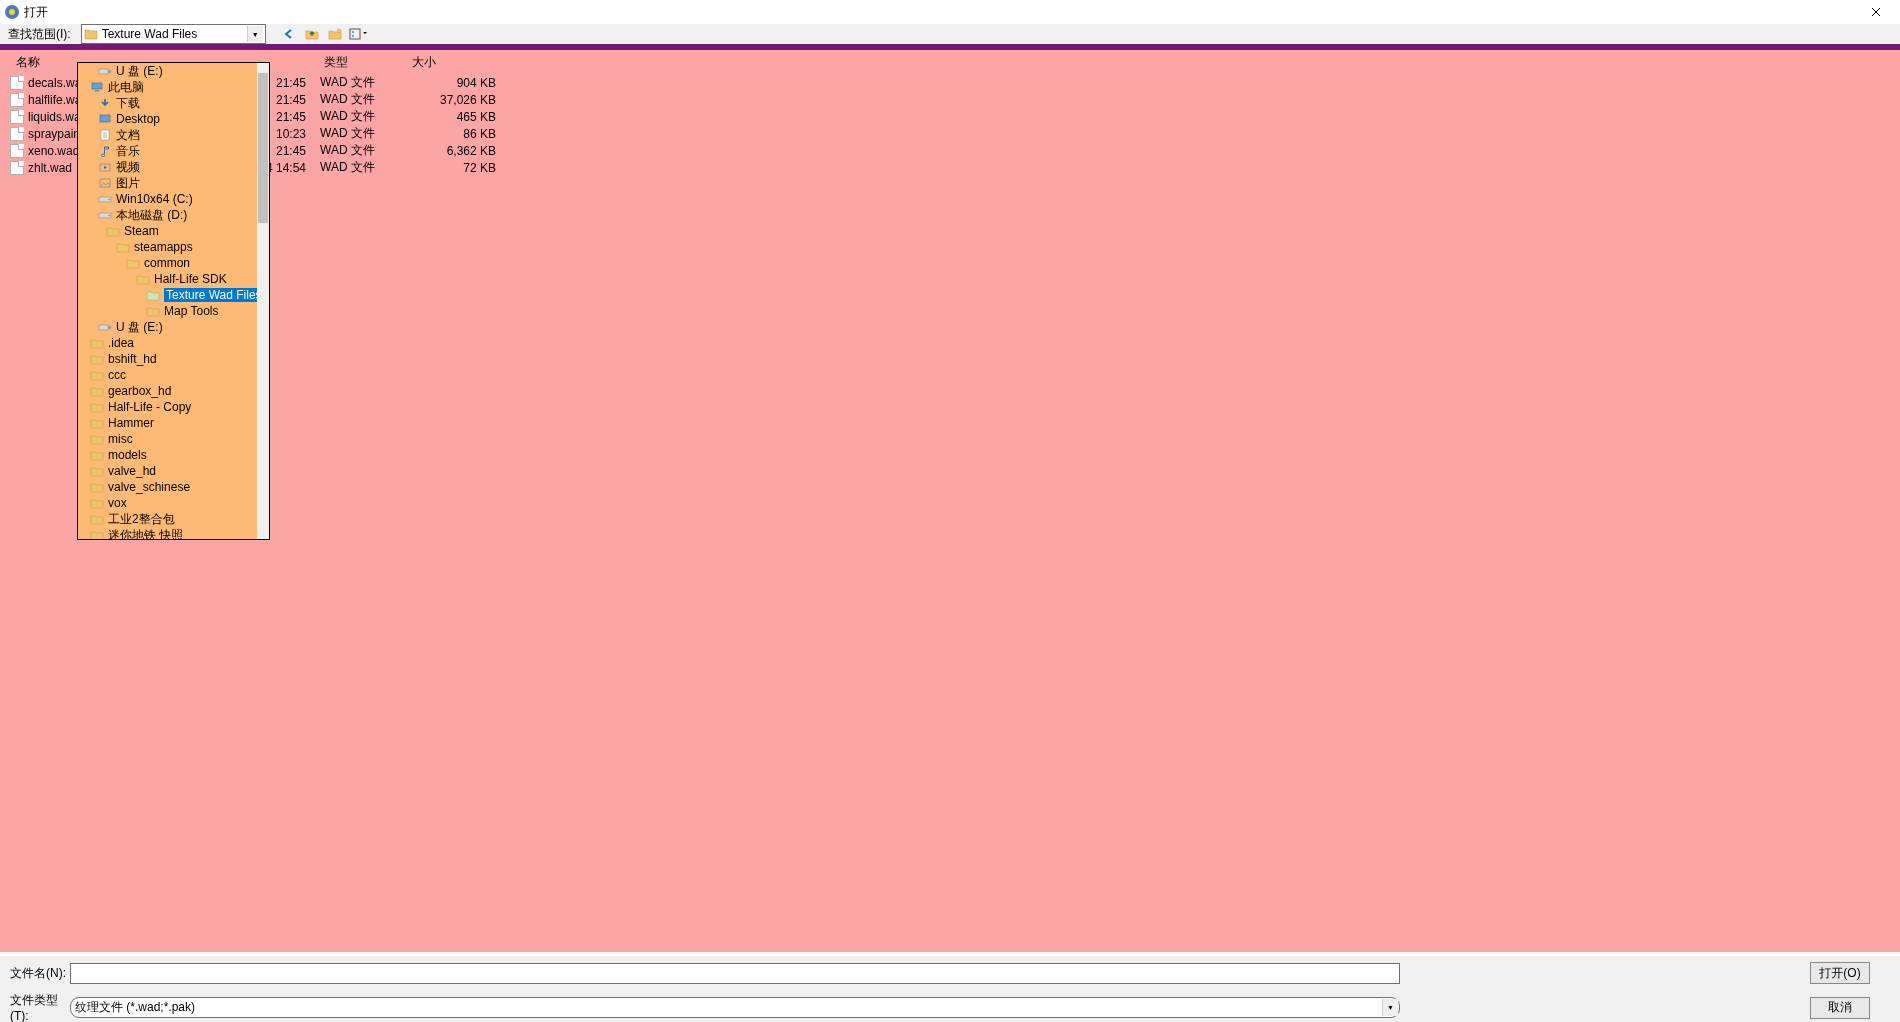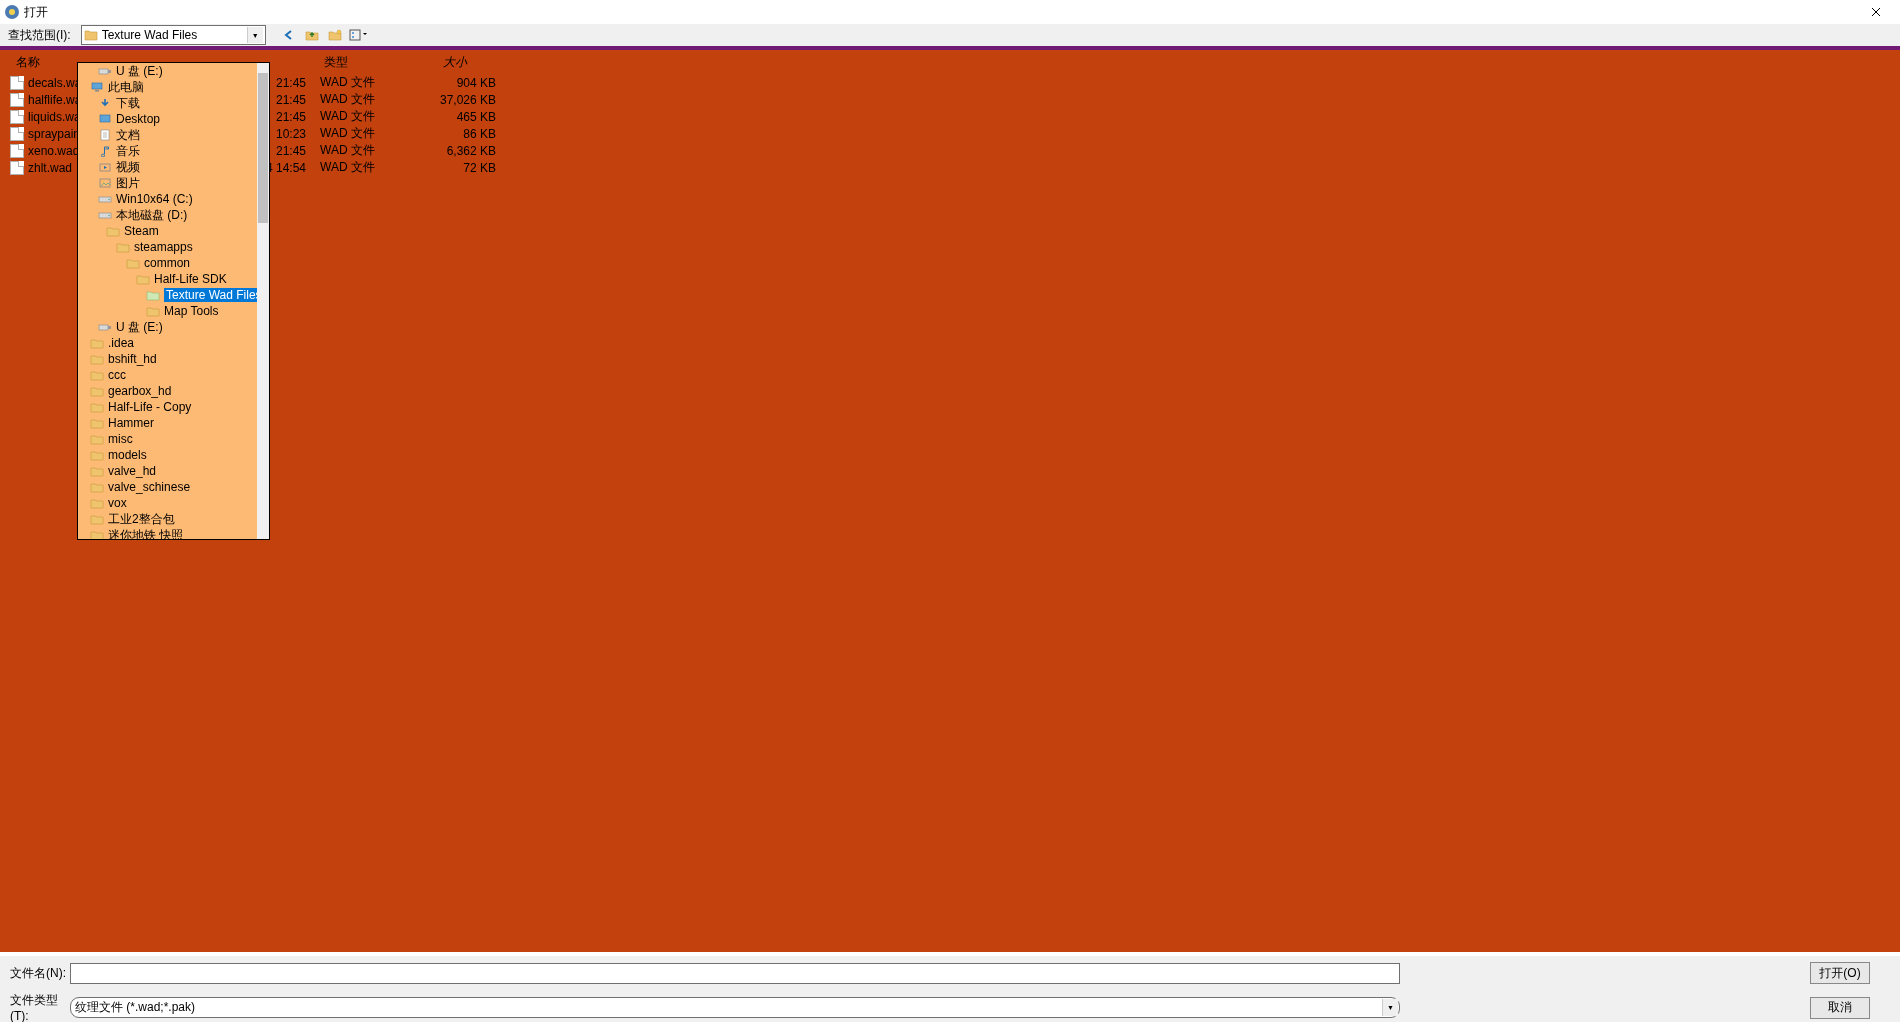--- a/index.html
+++ b/index.html
@@ -5,37 +5,37 @@
 * { box-sizing: border-box; margin: 0; padding: 0; font-family: "Microsoft YaHei", "Segoe UI", sans-serif; font-size: 12px; }
 body { background: #fff; width: 1900px; height: 1022px; overflow: hidden; position: relative; }
 
 
 .titlebar { height: 24px; display: flex; align-items: center; padding: 0 4px; background: #fff; }
 .titlebar .appicon { width: 16px; height: 16px; margin-right: 4px; }
 .titlebar .title { flex: 1; color: #000; }
 .titlebar .close { width: 40px; height: 24px; display: flex; align-items: center; justify-content: center; cursor: pointer; font-size: 14px; }
 
 
-.toolbar { height: 26px; background: #f0f0f0; display: flex; align-items: center; padding-left: 8px; gap: 6px; border-bottom: 4px solid #701a75; }
+.toolbar { height: 26px; background: #f0f0f0; display: flex; align-items: center; padding-left: 8px; gap: 6px; border-bottom: 6px solid #701a75; }
 .toolbar .lbl { color: #000; margin-right: 4px; }
 .lookin { width: 185px; height: 20px; border: 1px solid #707070; background: #fff; display: flex; align-items: center; padding: 0 2px; position: relative; }
 .lookin .fld { width: 14px; height: 12px; margin-right: 4px; }
 .lookin .txt { flex: 1; }
 .lookin .arrow { width: 16px; height: 16px; display: flex; align-items: center; justify-content: center; font-size: 7px; color: #000; border-left: 1px solid #ccc; background:#efefef;}
 .tbbtns { display: flex; gap: 5px; margin-left: 8px; }
 .tbbtn { width: 18px; height: 18px; display: flex; align-items: center; justify-content: center; cursor: pointer; }
 
 
-.filearea { position: absolute; left: 0; top: 50px; right: 0; bottom: 70px; background: #c2410c; }
+.filearea { position: absolute; left: 0; top: 50px; right: 0; bottom: 70px; background: #fca5a5; }
 .headers { height: 24px; display: flex; align-items: center; color: #000; padding-left: 10px;}
 .headers .col { border-right: 0px solid #e5e5e5; padding: 4px 6px; }
 .col-name { width: 210px; }
 .col-date { width: 90px; text-align: right; }
 .col-type { width: 96px; padding-left:14px !important;}
-.col-size { width: 100px; text-align: center; padding-right:8px !important;font-style:italic;}
+.col-size { width: 100px; text-align: left; padding-right:8px !important;}
 
 .filelist { position: absolute; left: 10px; top: 24px; }
 .filerow { height: 17px; display: flex; align-items: center; }
 .filerow .ficon { width: 14px; height: 14px; border: 1px solid #b0b0b0; margin-right: 4px; background:#fff; position:relative;}
 .filerow .ficon::after{content:"";position:absolute;right:-1px;top:-1px;width:5px;height:5px;background:#fff;border-left:1px solid #b0b0b0;border-bottom:1px solid #b0b0b0;}
 .filerow .fname { width: 188px; }
 .filerow .fdate { width: 90px; text-align: right; }
 .filerow .ftype { width: 96px; padding-left:14px;}
 .filerow .fsize { width: 100px; text-align: right; padding-right:6px;}
 

